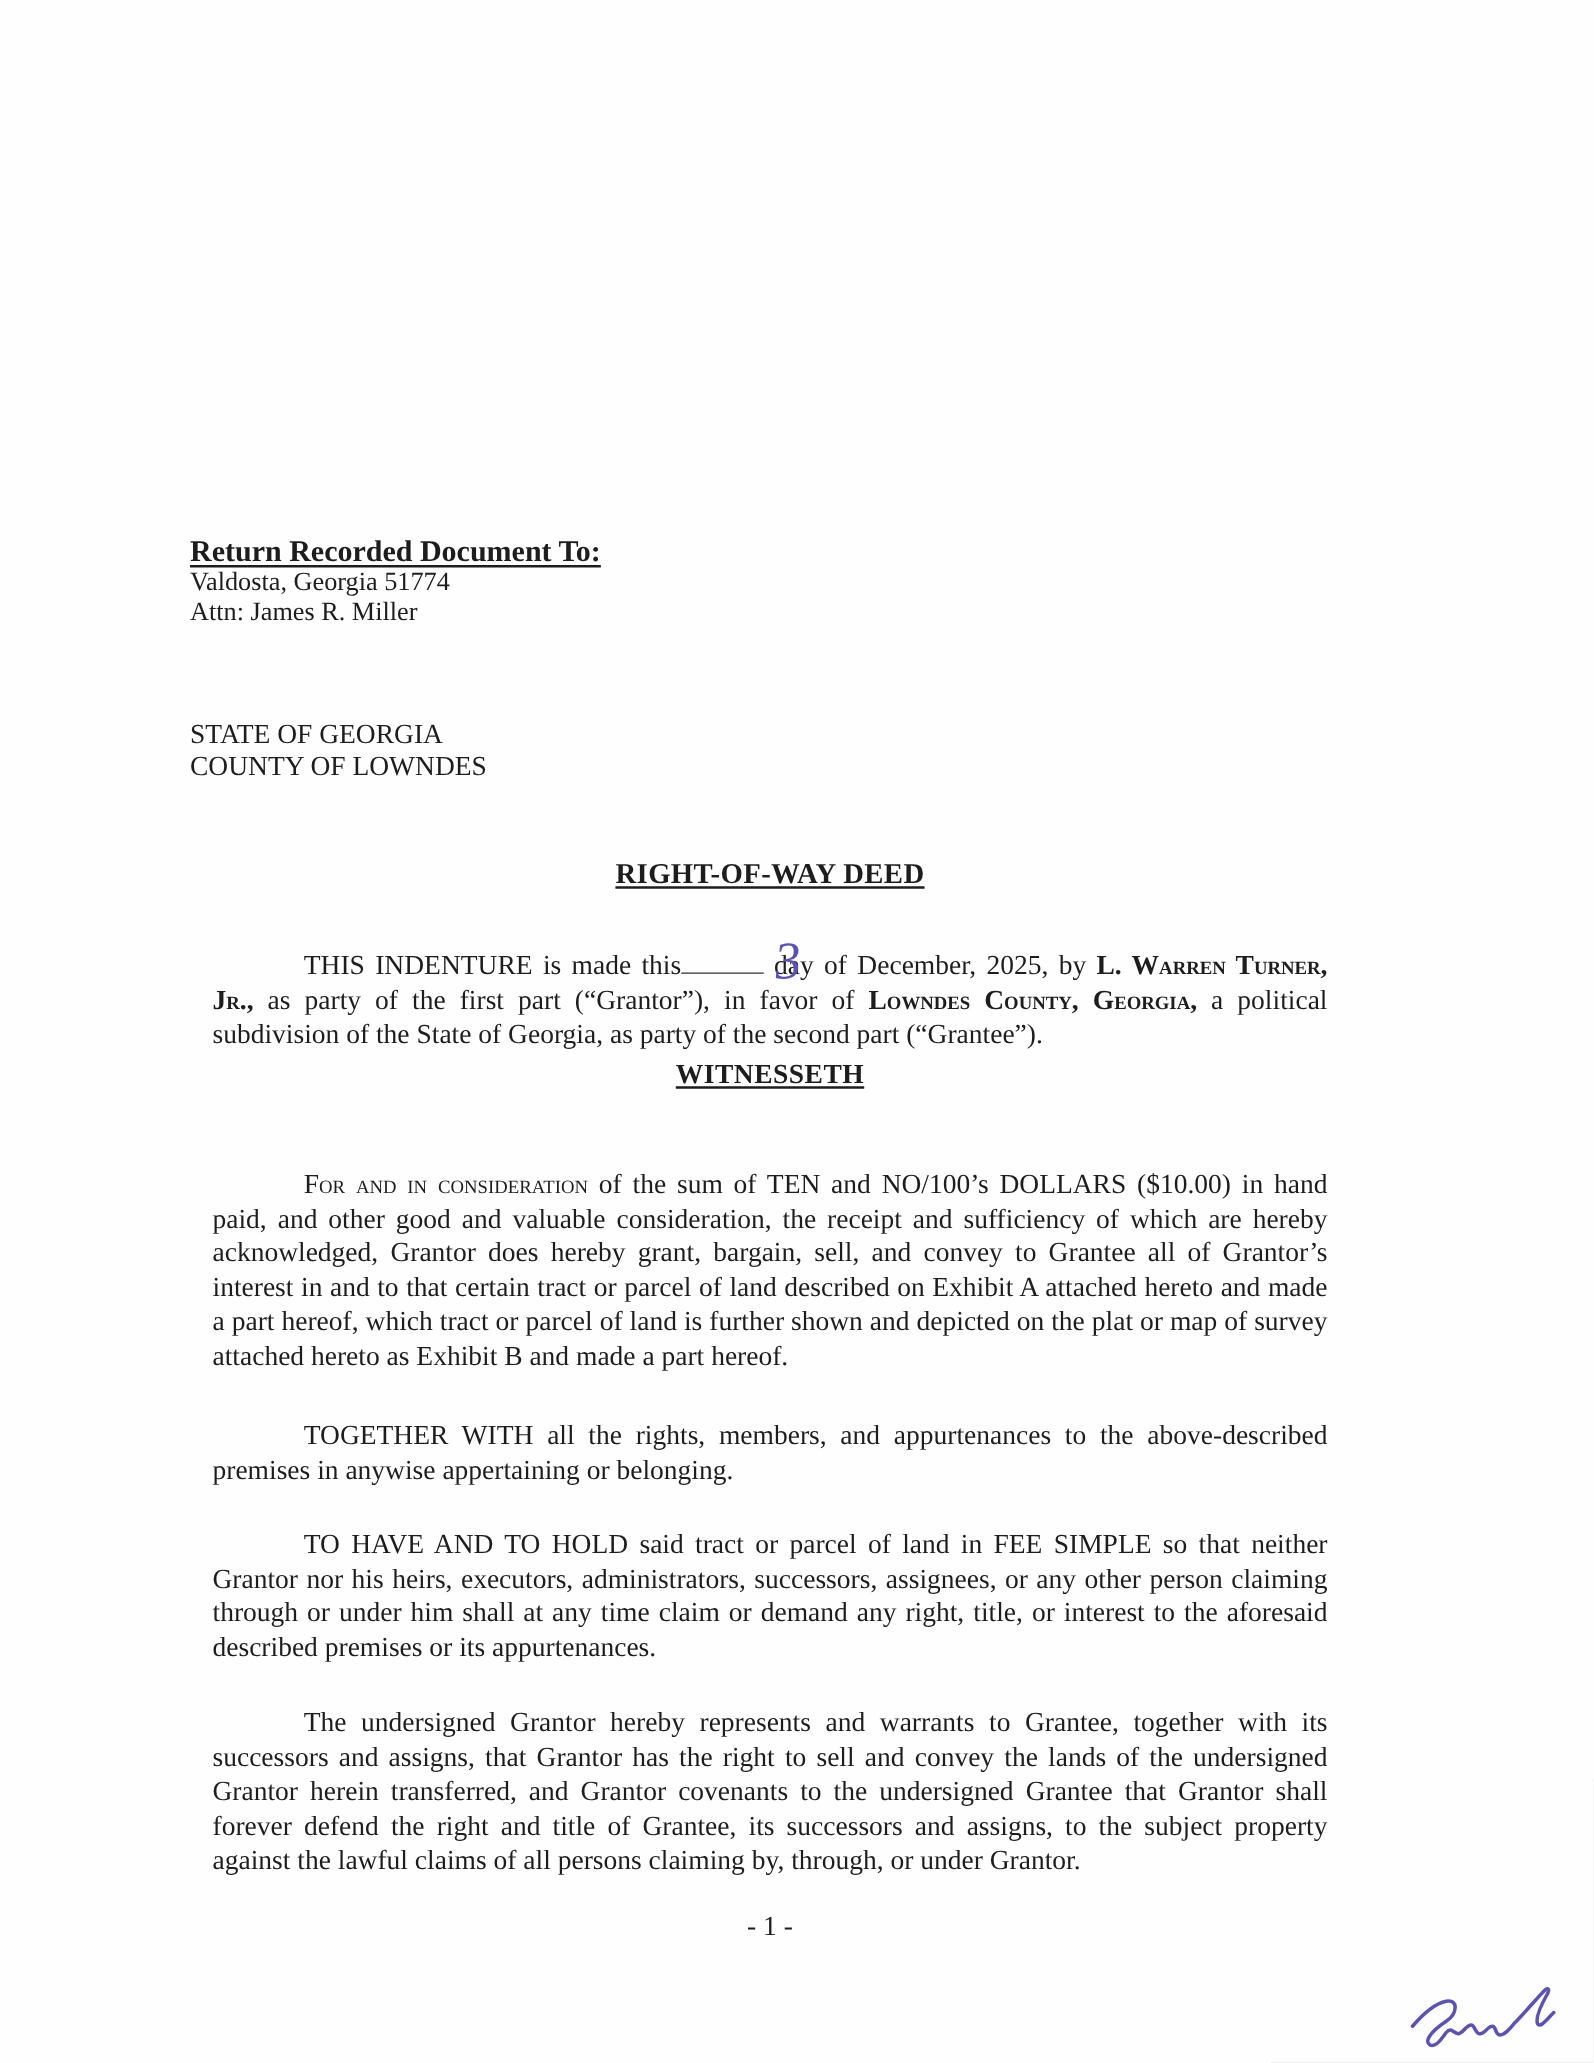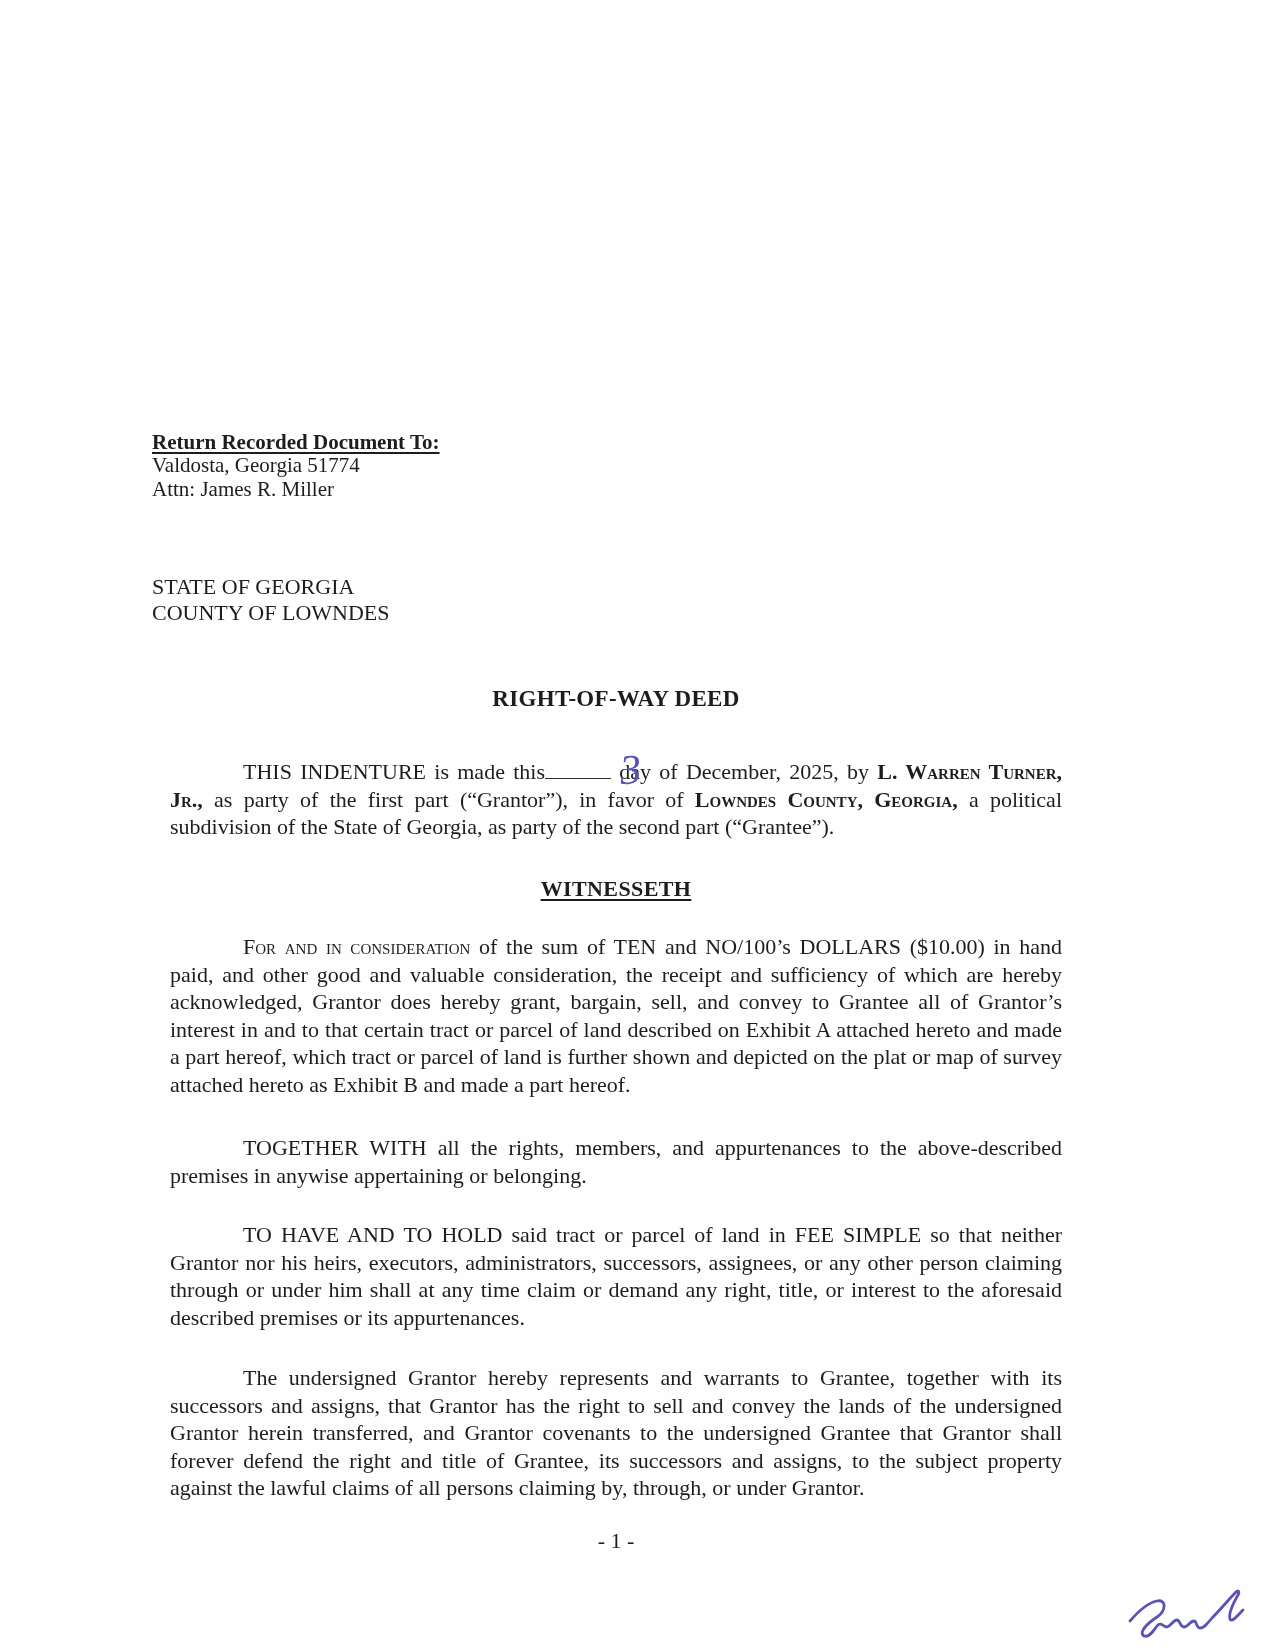--- a/index.html
+++ b/index.html
@@ -15,31 +15,32 @@
   .block { position: absolute; left: 152px; width: 928px; }
   .para {
     margin: 18px;
     text-align: justify;
     text-indent: 73px;
     font-size: 22px;
     line-height: 27.5px;
   }
   .center { text-align: center; text-indent: 0; }
   .ret-heading {
-    font-size: 21px;
+    font-size: 24px;
     font-weight: bold;
     text-decoration: underline;
     text-underline-offset: 3px;
     line-height: 24px;
   }
   .ret-line { font-size: 21px; line-height: 23.6px; }
   .state-line { font-size: 22px; line-height: 25.6px; }
   .doc-title {
     font-size: 23px;
     font-weight: bold;
+    text-decoration: underline;
     text-underline-offset: 3px;
     letter-spacing: 0.3px;
   }
   .witness {
     font-size: 22px;
     font-weight: bold;
     text-decoration: underline;
     text-underline-offset: 3px;
     letter-spacing: 0.4px;
   }
@@ -82,21 +83,21 @@
   </div>
 
   <div class="block center" style="top:686px">
     <span class="doc-title">RIGHT-OF-WAY DEED</span>
   </div>
 
   <div class="block" style="top:740px">
     <p class="para"><span>THIS INDENTURE is made this</span><span class="blank"><span class="day">3</span></span><span> day of December, 2025, by </span><span class="bsc">L. Warren Turner, Jr.,</span><span> as party of the first part (“</span><span class="ul">Grantor</span><span>”), in favor of </span><span class="bsc">Lowndes County, Georgia,</span><span> a political subdivision of the State of Georgia, as party of the second part (“</span><span class="ul">Grantee</span><span>”).</span></p>
   </div>
 
-  <div class="block center" style="top:876px">
+  <div class="block center" style="top:846px">
     <span class="witness">WITNESSETH</span>
   </div>
 
   <div class="block" style="top:915px">
     <p class="para"><span class="sc">For and in consideration</span><span> of the sum of TEN and NO/100’s DOLLARS ($10.00) in hand paid, and other good and valuable consideration, the receipt and sufficiency of which are hereby acknowledged, Grantor does hereby grant, bargain, sell, and convey to Grantee all of Grantor’s interest in and to that certain tract or parcel of land described on </span><span class="ul">Exhibit A</span><span> attached hereto and made a part hereof, which tract or parcel of land is further shown and depicted on the plat or map of survey attached hereto as </span><span class="ul">Exhibit B</span><span> and made a part hereof.</span></p>
   </div>
 
   <div class="block" style="top:1203px">
     <p class="para">TO HAVE AND TO HOLD said tract or parcel of land in FEE SIMPLE so that neither Grantor nor his heirs, executors, administrators, successors, assignees, or any other person claiming through or under him shall at any time claim or demand any right, title, or interest to the aforesaid described premises or its appurtenances.</p>
   </div>

